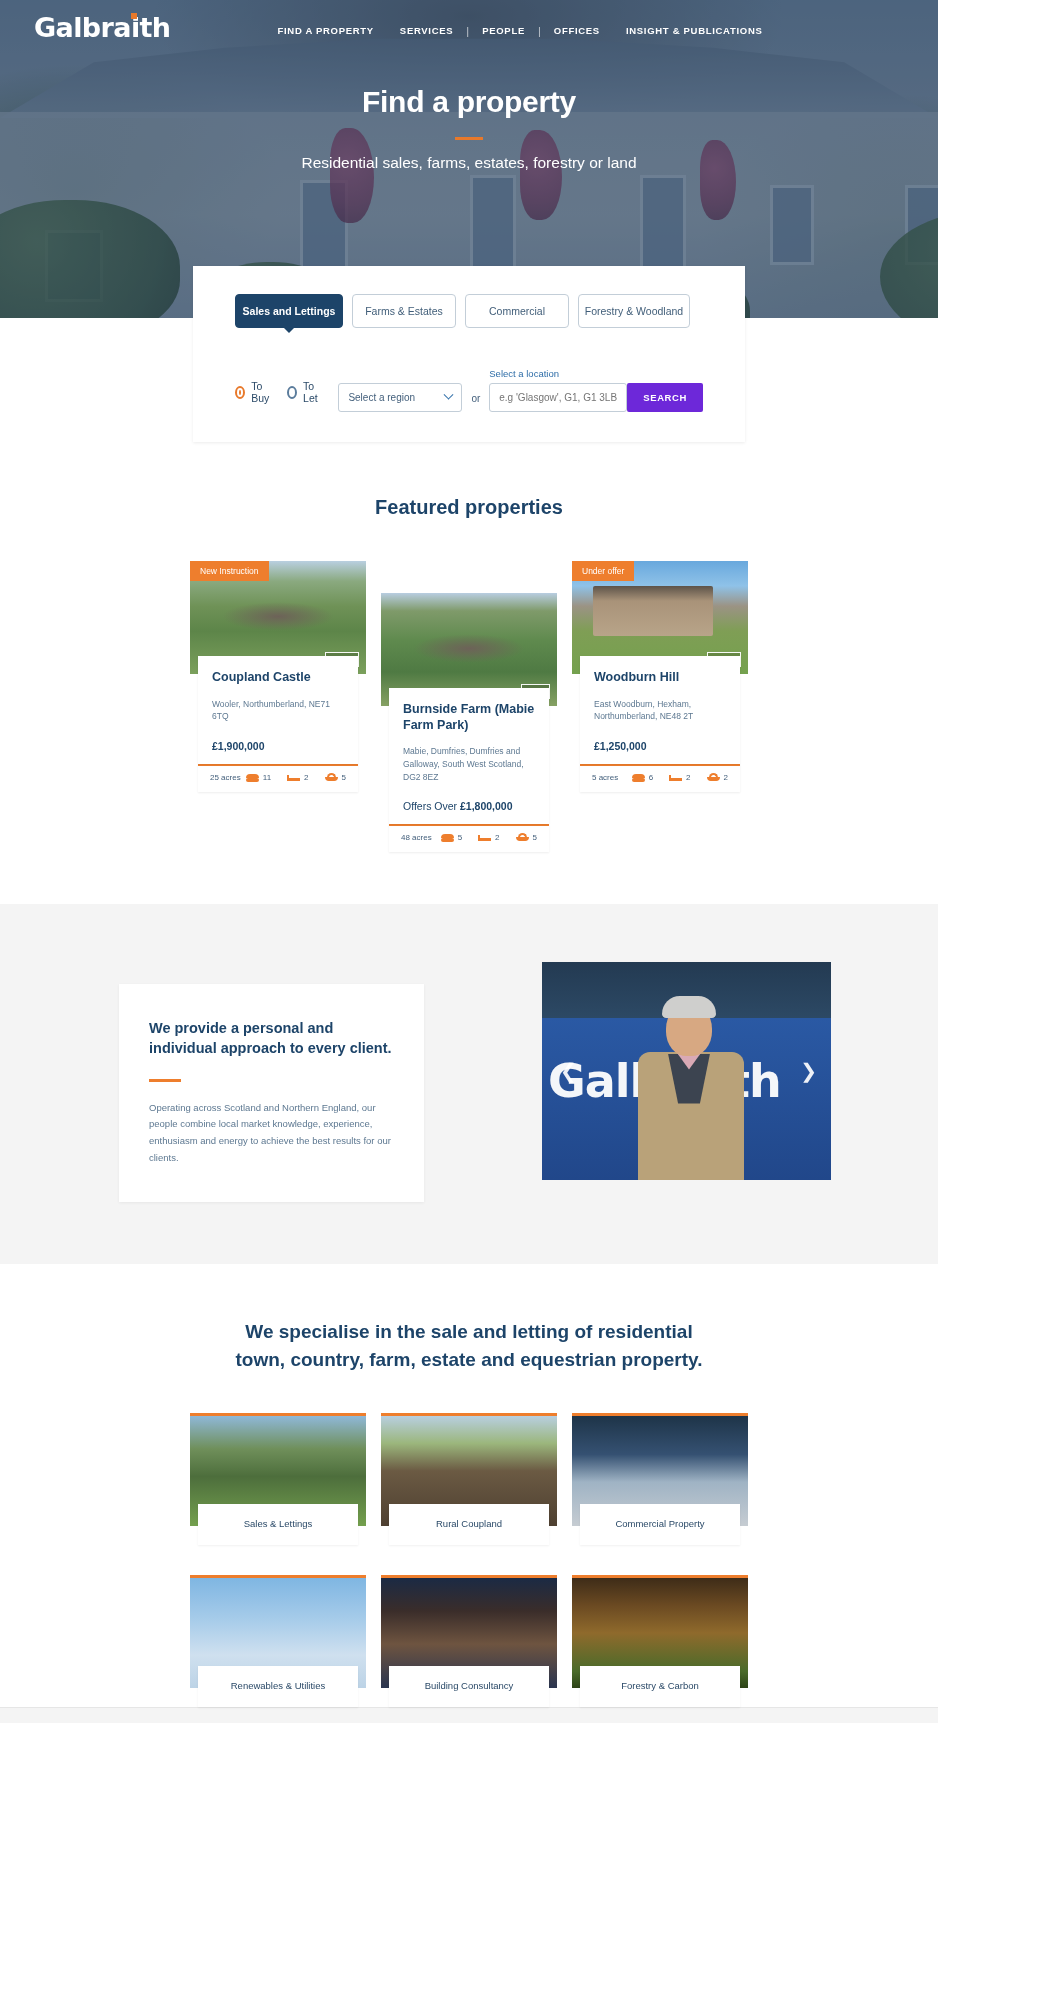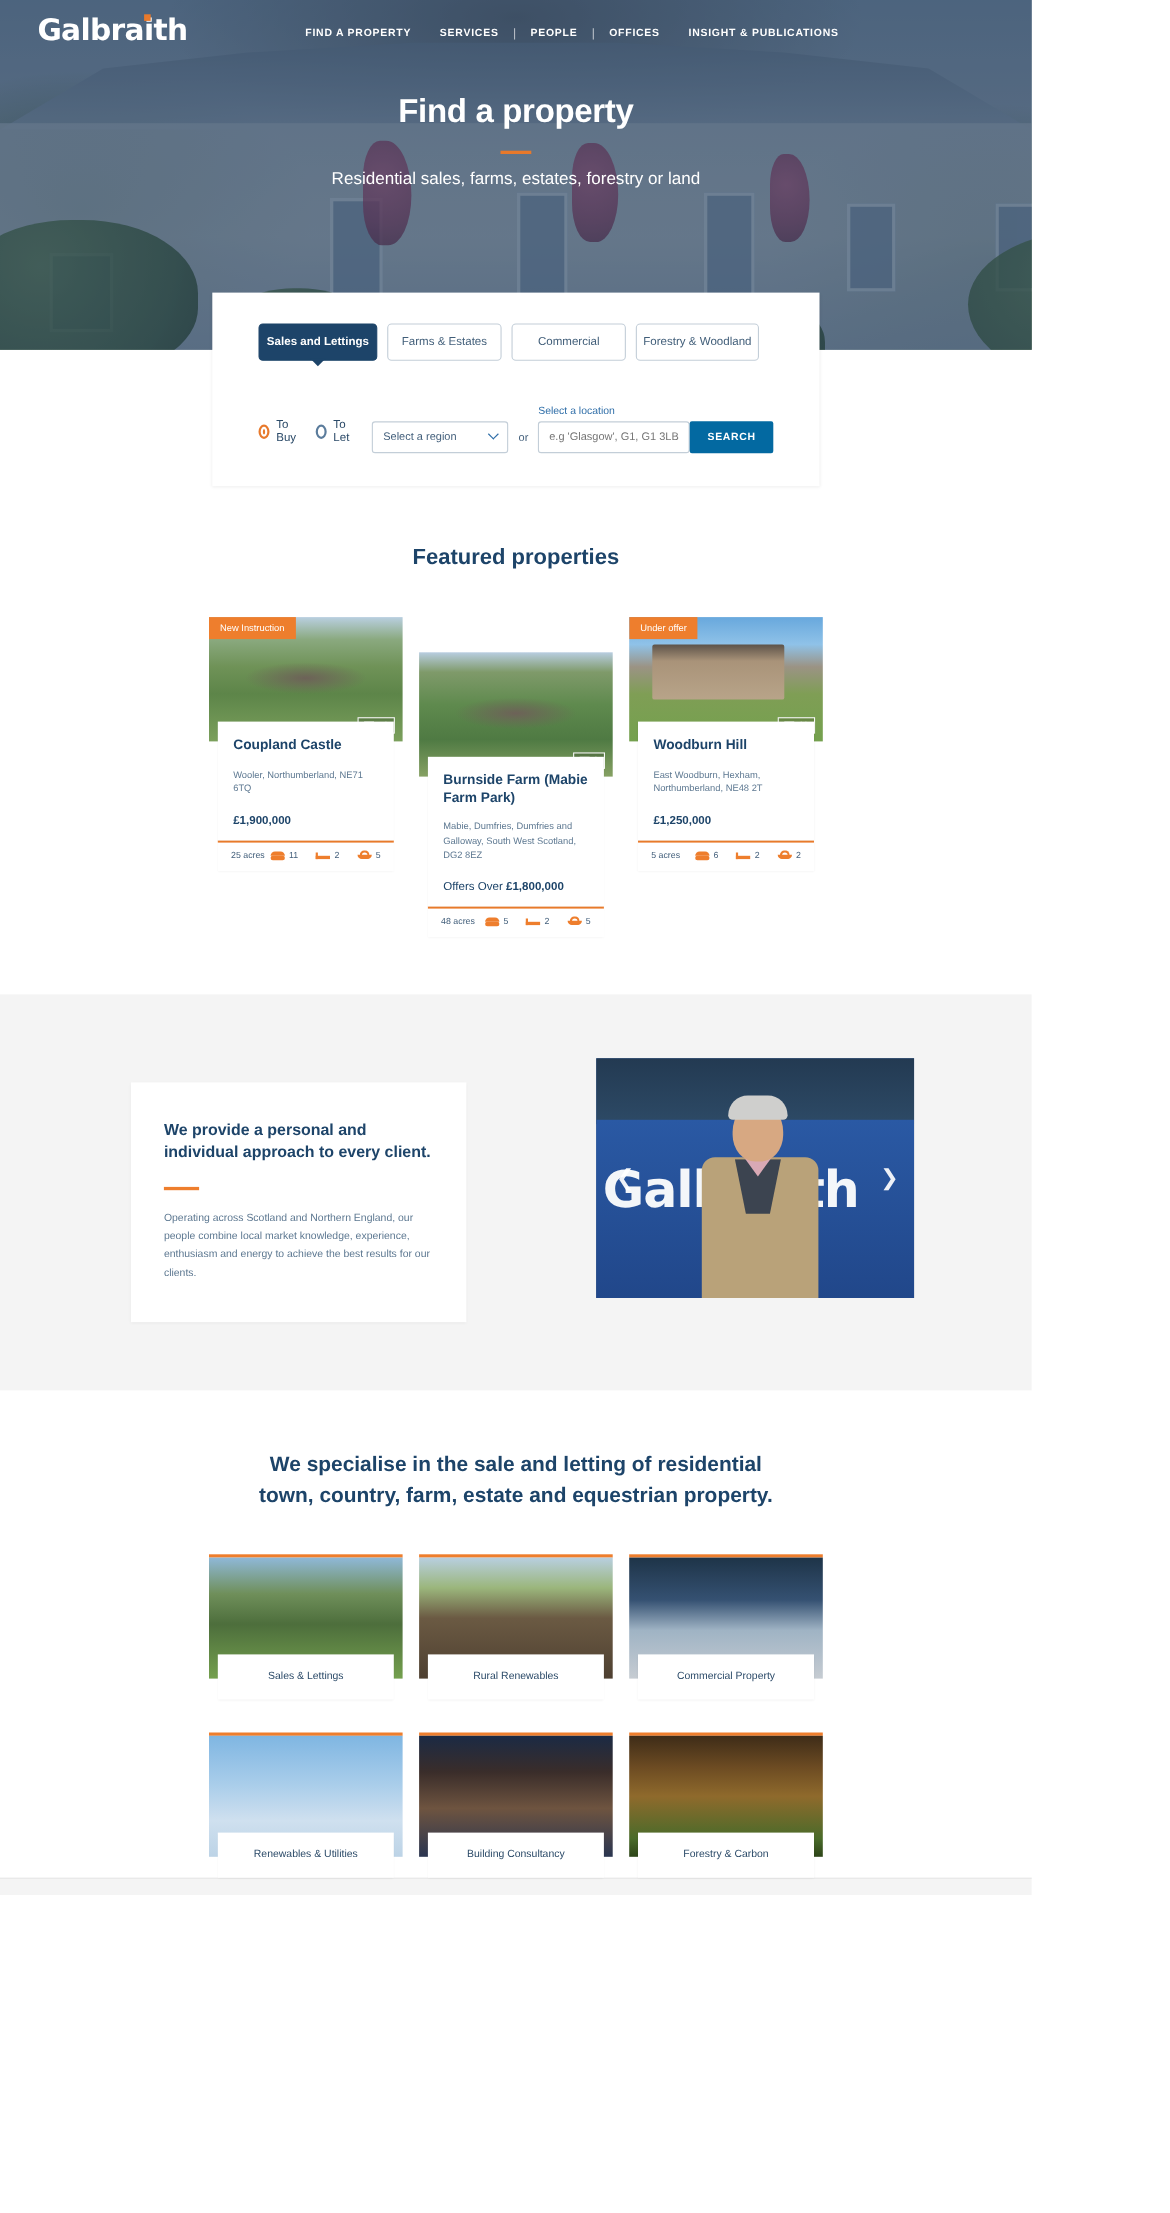--- a/index.html
+++ b/index.html
@@ -130,21 +130,21 @@
   }
   .chev { width: 7px; height: 7px; border-right: 1.6px solid #2f6ea8; border-bottom: 1.6px solid #2f6ea8; transform: rotate(45deg) translate(-2px,-2px); }
   .orword { font-size: 10px; color: #44607c; padding: 0 9px 8px 9px; }
   .locinput {
     width: 138px; height: 29px; border: 1px solid #c3ced8; border-radius: 3px;
     padding: 0 9px; font-size: 10px; color: #8fa3b5; background:#fff; outline:none;
     font-family: "Liberation Sans", sans-serif;
   }
   .searchbtn {
     height: 29px; padding: 0 16px; border: none;
-    background: #0369a1; color: #fff; font-size: 9.5px; font-weight: 700;
+    background: #6d28d9; color: #fff; font-size: 9.5px; font-weight: 700;
     letter-spacing: .6px; cursor: pointer; border-radius: 2px;
     font-family: "Liberation Sans", sans-serif;
   }
 
   
   .sec-title { text-align: center; font-size: 20px; font-weight: 700; color: #1d4469; margin-top: 54px; }
   .cards { display: flex; justify-content: center; gap: 15px; margin-top: 42px; }
   .card { width: 176px; position: relative; }
   .card.mid { width: 176px; margin-top: 32px; }
   .cardimg { height: 113px; position: relative; overflow: hidden; }
@@ -496,21 +496,21 @@
 
     <div class="tiles">
       <div class="tile">
         <div class="tilebar"></div>
         <div class="tileimg ti1"></div>
         <div class="tilelabel">Sales &amp; Lettings</div>
       </div>
       <div class="tile">
         <div class="tilebar"></div>
         <div class="tileimg ti2"></div>
-        <div class="tilelabel">Rural Renewables</div>
+        <div class="tilelabel">Rural Coupland</div>
       </div>
       <div class="tile">
         <div class="tilebar"></div>
         <div class="tileimg ti3"></div>
         <div class="tilelabel">Commercial Property</div>
       </div>
     </div>
 
     <div class="tiles second">
       <div class="tile">

